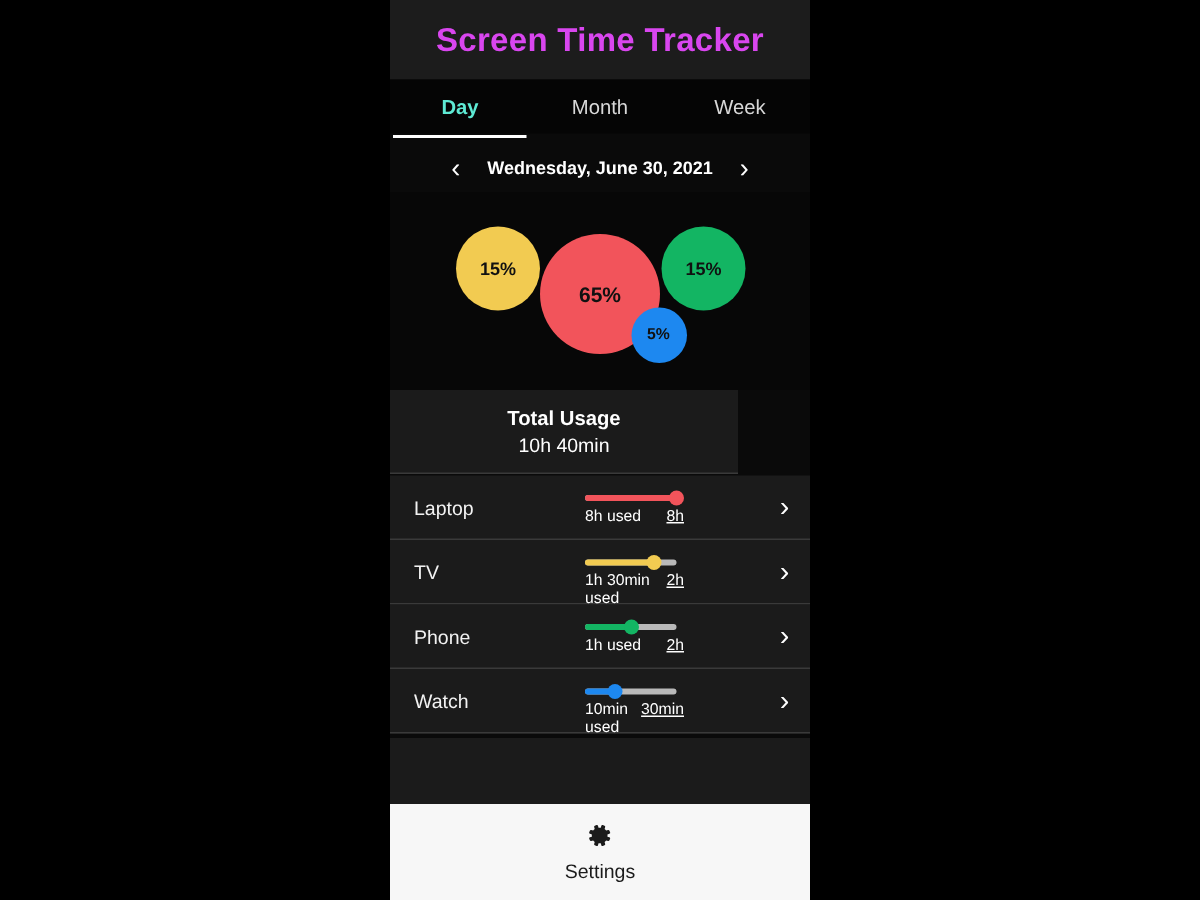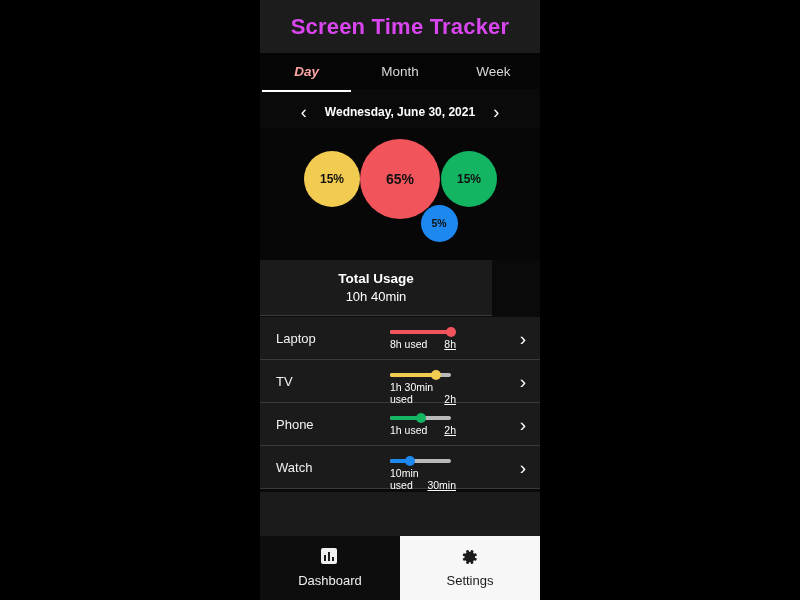--- a/index.html
+++ b/index.html
@@ -41,21 +41,21 @@
     display:flex;
   }
   .tab {
     flex:1;
     display:flex; align-items:center; justify-content:center;
     position:relative;
     color:#d8d8d8;
     font-size:13.5px;
     cursor:pointer;
   }
-  .tab.active { color:#fca5a5; font-weight:bold;font-style:italic; }
+  .tab.active { color:#5eead4; font-weight:bold; }
   .tab.active .underline {
     position:absolute;
     left:2px; right:2px; bottom:-3px;
     height:2.5px;
     background:#ffffff;
   }
 
   
   #datebar {
     position:absolute; left:0; top:95px;
@@ -151,21 +151,20 @@
     top:4px;
     width:10px; height:10px;
     border-radius:50%;
   }
   .meter-labels {
     position:absolute;
     left:0; right:0; top:15px;
     display:flex; justify-content:space-between;
     color:#ffffff;
     font-size:10.5px;
-    align-items:flex-end;
   }
   .meter-labels .right { margin-right:4px;text-decoration:underline; }
   .chev {
     flex:none;
     width:22px;
     color:#ffffff;
     font-size:19px;
     font-weight:300;
     text-align:center;
     line-height:1;
@@ -234,21 +233,21 @@
   </div>
 
   <div id="datebar">
     <span class="arrow">‹</span>
     <span class="datetext">Wednesday, June 30, 2021</span>
     <span class="arrow">›</span>
   </div>
 
   <div id="bubbles">
       <div class="bubble" style="width: 56px; height: 56px; left: 44px; top: 23px; background: rgb(242, 203, 81); font-size: 12px;">15%</div>
-      <div class="bubble" style="width: 80px; height: 80px; left: 100px; top: 11px; background: rgb(242, 84, 91); font-size: 14px;">65%</div>
+      <div class="bubble" style="width: 80px; height: 80px; left: 100px; top: 28px; background: rgb(242, 84, 91); font-size: 14px;">65%</div>
       <div class="bubble" style="width: 56px; height: 56px; left: 181px; top: 23px; background: rgb(19, 181, 99); font-size: 12px;">15%</div>
       <div class="bubble" style="width: 37px; height: 37px; left: 160.5px; top: 76.5px; background: rgb(29, 136, 240); font-size: 10.5px;">5%</div>
     </div>
 
   <div id="total">
     <div class="lbl">Total Usage</div>
     <div class="val">10h 40min</div>
   </div>
 
   <div id="devices">
@@ -302,30 +301,20 @@
             <span class="right">30min</span>
           </div>
         </div>
         <div class="chev">›</div>
       </div>
     </div>
 
   <div id="filler"></div>
 
   <div id="bottomnav">
-    <div class="navitem dark">
-      <span class="navicon">
-        <span class="chart-icon-box">
-            <i class="b1"></i>
-            <i class="b2"></i>
-            <i class="b3"></i>
-          </span>
-      </span>
-      <span class="navlabel">Dashboard</span>
-    </div>
     <div class="navitem light">
       <span class="navicon">
         <svg viewBox="0 0 24 24" width="18" height="18" fill="#1b1b1b" aria-hidden="true">
           <path d="M12 8.2a3.8 3.8 0 1 0 0 7.6 3.8 3.8 0 0 0 0-7.6zm0 5.8a2 2 0 1 1 0-4 2 2 0 0 1 0 4z"></path>
           <path d="M20.3 13.5l-1.7-.5a6.8 6.8 0 0 0 0-2l1.7-.5a1 1 0 0 0 .7-1.3l-.6-1.5a1 1 0 0 0-1.2-.6l-1.7.5a7 7 0 0 0-1.4-1.4l.5-1.7a1 1 0 0 0-.6-1.2l-1.5-.6a1 1 0 0 0-1.3.7l-.5 1.7a6.8 6.8 0 0 0-2 0l-.5-1.7a1 1 0 0 0-1.3-.7l-1.5.6a1 1 0 0 0-.6 1.2l.5 1.7a7 7 0 0 0-1.4 1.4l-1.7-.5a1 1 0 0 0-1.2.6l-.6 1.5a1 1 0 0 0 .7 1.3l1.7.5a6.8 6.8 0 0 0 0 2l-1.7.5a1 1 0 0 0-.7 1.3l.6 1.5a1 1 0 0 0 1.2.6l1.7-.5a7 7 0 0 0 1.4 1.4l-.5 1.7a1 1 0 0 0 .6 1.2l1.5.6a1 1 0 0 0 1.3-.7l.5-1.7a6.8 6.8 0 0 0 2 0l.5 1.7a1 1 0 0 0 1.3.7l1.5-.6a1 1 0 0 0 .6-1.2l-.5-1.7a7 7 0 0 0 1.4-1.4l1.7.5a1 1 0 0 0 1.2-.6l.6-1.5a1 1 0 0 0-.7-1.3z"></path>
         </svg>
       </span>
       <span class="navlabel">Settings</span>
     </div>
   </div>

